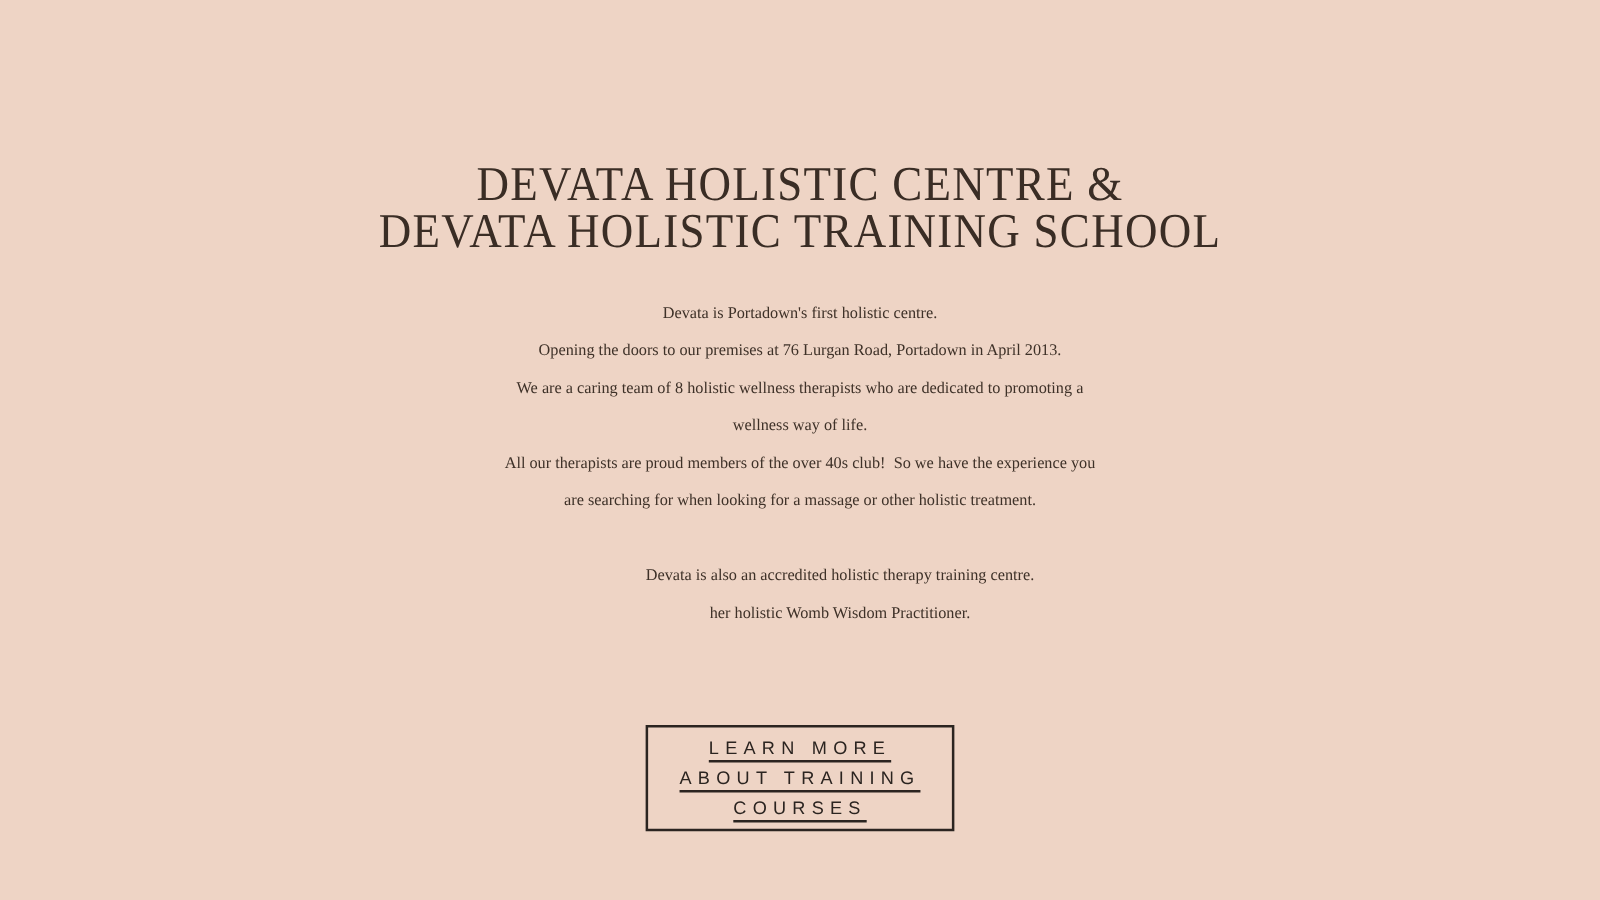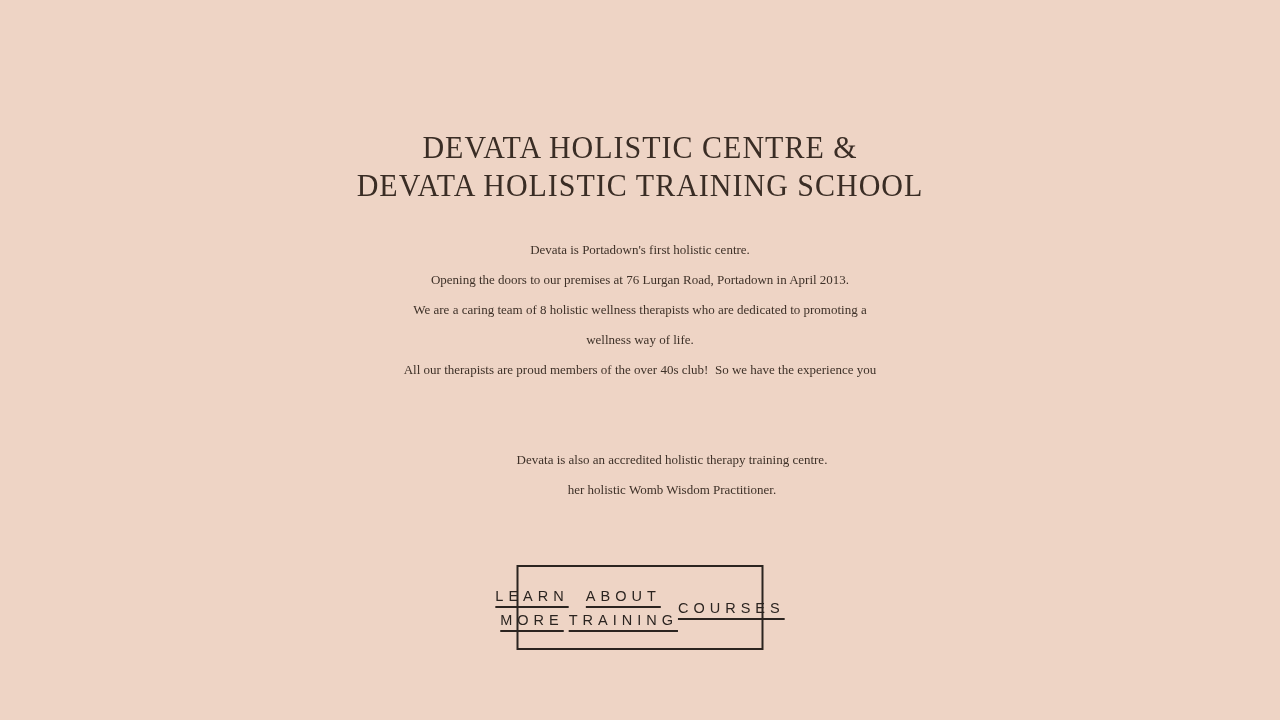--- a/index.html
+++ b/index.html
@@ -15,21 +15,21 @@
   }
   .heading {
     position: absolute;
     top: 128px;
     left: 0;
     width: 100%;
     margin: 0;
     text-align: center;
     font-family: "Liberation Serif", serif;
     font-weight: 400;
-    font-size: 30px;
+    font-size: 36px;
     line-height: 38px;
     letter-spacing: 1px;
   }
   .heading span {
     display: block;
     transform: scaleY(1.08);
   }
   .paragraph {
     position: absolute;
     left: 0;
@@ -39,28 +39,28 @@
     line-height: 30px;
   }
   .paragraph .line {
     display: block;
     white-space: pre-wrap;
   }
   .intro-paragraph { top: 235px; }
   .training-paragraph { top: 445px; padding-left: 32px; }
   .cta-button {
     position: absolute;
-    top: 565px;
+    top: 580px;
     left: 50%;
     transform: translateX(-50%);
     width: 247px;
     height: 85px;
     box-sizing: border-box;
     display: flex;
-    flex-direction: row;
+    flex-direction: column;
     align-items: center;
     justify-content: center;
     background: transparent;
     border-style: solid;
     border-width: 2px;
     cursor: pointer;
     font-family: "Liberation Sans", sans-serif;
     font-size: 14.5px;
     font-weight: 400;
     letter-spacing: 5px;
@@ -82,20 +82,21 @@
     <span>DEVATA HOLISTIC CENTRE &amp;</span>
     <span>DEVATA HOLISTIC TRAINING SCHOOL</span>
   </h1>
 
   <div class="paragraph intro-paragraph" style="color: rgb(62, 49, 40);">
     <span class="line">Devata is Portadown's first holistic centre.</span>
     <span class="line">Opening the doors to our premises at 76 Lurgan Road, Portadown in April 2013.</span>
     <span class="line">We are a caring team of 8 holistic wellness therapists who are dedicated to promoting a</span>
     <span class="line">wellness way of life.</span>
     <span class="line">All our therapists are proud members of the over 40s club!  So we have the experience you</span>
+    <span class="line">are searching for when looking for a massage or other holistic treatment.</span>
   </div>
 
   <div class="paragraph training-paragraph" style="color: rgb(62, 49, 40);">
     <span class="line">Devata is also an accredited holistic therapy training centre.</span>
     <span class="line">her holistic Womb Wisdom Practitioner.</span>
   </div>
 
   <button class="cta-button" style="color: rgb(43, 36, 32); border-color: rgb(43, 36, 32);">
     <span class="cta-line">LEARN MORE</span>
     <span class="cta-line">ABOUT TRAINING</span>

